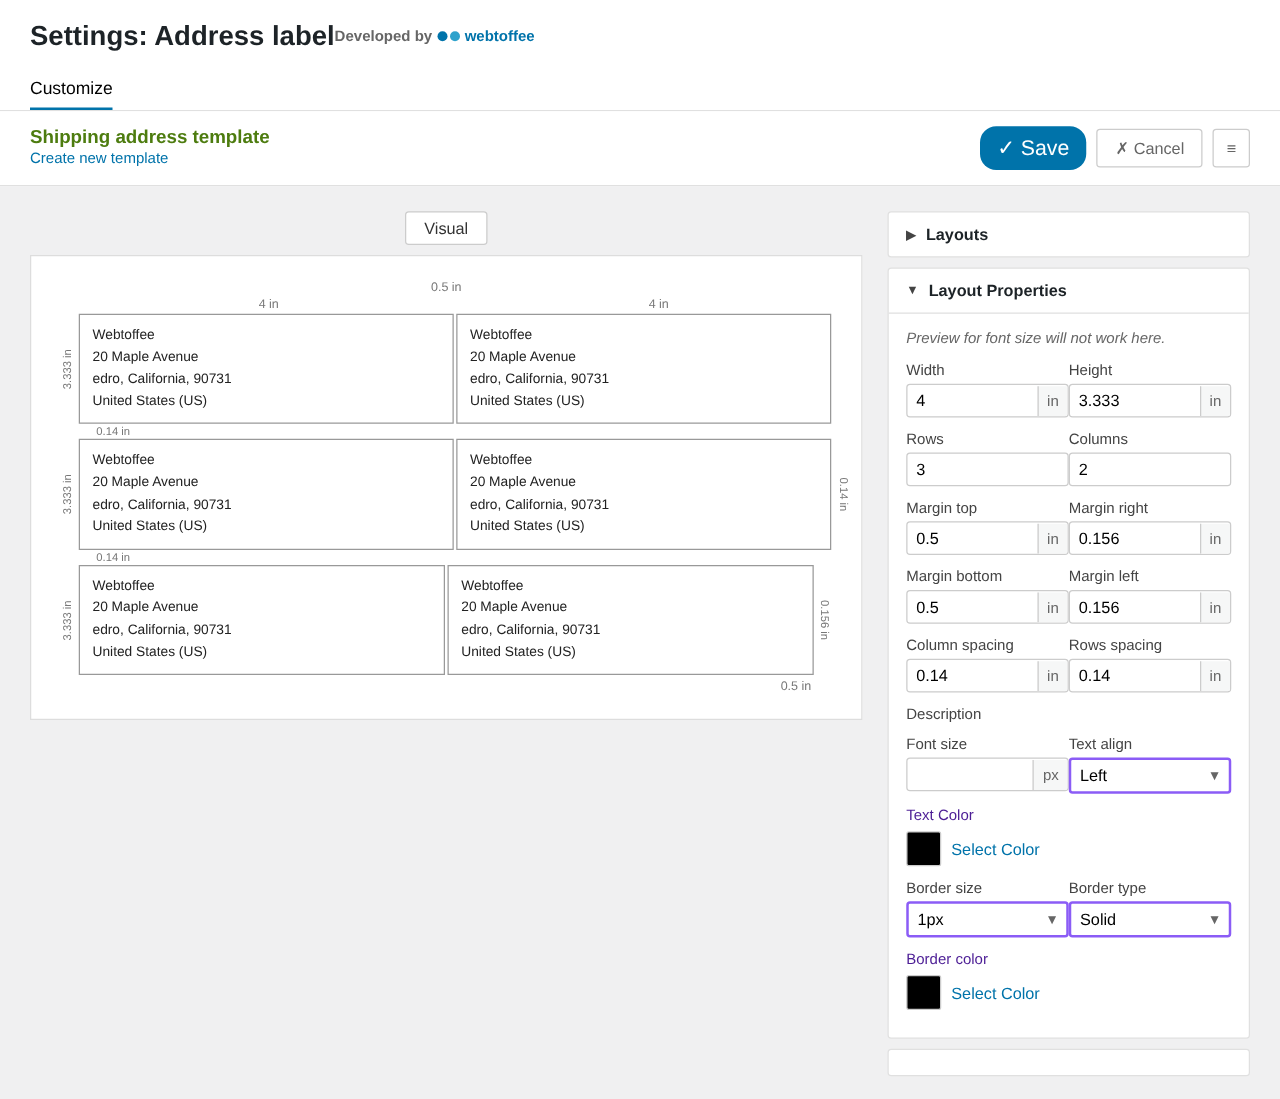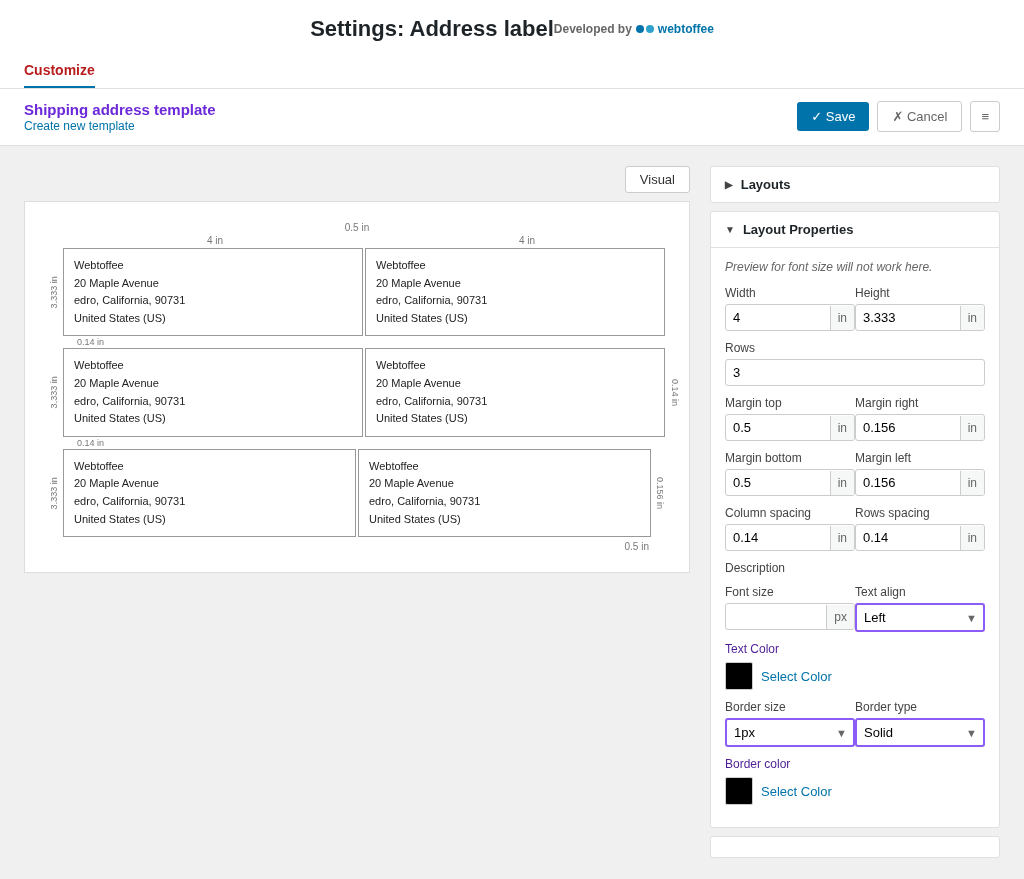--- a/index.html
+++ b/index.html
@@ -2,48 +2,48 @@
 <html><head>
   <meta charset="utf-8">
   <style>
     * { box-sizing: border-box; margin: 0; padding: 0; }
     body { font-family: -apple-system, BlinkMacSystemFont, 'Segoe UI', sans-serif; font-size: 13px; background: #f0f0f1; color: #1d2327; }
 
     .page-wrapper { background: #fff; min-height: 879px; }
 
     
     .page-header { padding: 16px 24px 0; background: #fff; border-bottom: 1px solid #e0e0e0; }
-    .page-title { font-size: 22px; font-weight: 600; color: #1d2327; margin-bottom: 12px; display: flex; align-items: center; justify-content: center; }
+    .page-title { font-size: 22px; font-weight: 600; color: #1d2327; margin-bottom: 12px; display: flex; align-items: center; justify-content: flex-start; }
     .webtoffee-brand { font-size: 12px; color: #666; display: flex; align-items: center; gap: 4px; }
     .brand-dots { display: inline-flex; gap: 2px; }
     .dot-blue { width: 8px; height: 8px; background: #0073aa; border-radius: 50%; display: inline-block; }
     .dot-teal { width: 8px; height: 8px; background: #2ea2cc; border-radius: 50%; display: inline-block; }
     .brand-name { font-weight: 700; color: #0073aa; }
 
     
     .tabs { display: flex; border-bottom: none; }
     .tab { padding: 8px 0; margin-right: 20px; font-size: 14px; cursor: pointer; border-bottom: 2px solid transparent; color: #1d2327; }
-    .tab.active { border-bottom: 2px solid #0073aa; color: #b91c1c; font-weight: 700; }
+    .tab.active { border-bottom: 2px solid #0073aa; color: #000000; font-weight: 400; }
 
     
     .sub-header { padding: 12px 24px; background: #fff; display: flex; align-items: flex-start; justify-content: space-between; border-bottom: 1px solid #e0e0e0; }
     .template-info { }
-    .template-title { font-size: 15px; font-weight: 600; color: #6d28d9; }
+    .template-title { font-size: 15px; font-weight: 600; color: #4d7c0f; }
     .template-link { color: #0073aa; font-size: 12px; text-decoration: none; cursor: pointer; }
     .action-buttons { display: flex; gap: 8px; align-items: center; }
-    .btn-save { background: #0073aa; color: #fff; border: none; padding: 7px 14px; border-radius: 3px; cursor: pointer; font-size: 13px; display: flex; align-items: center; gap: 4px; margin-left: 36px; }
+    .btn-save { background: #0073aa; color: #fff; border: none; padding: 7px 14px; border-radius: 13px; cursor: pointer; font-size: 17px; display: flex; align-items: center; gap: 4px; margin-left: 36px; }
     .btn-cancel { background: #fff; color: #666; border: 1px solid #ccc; padding: 7px 14px; border-radius: 3px; cursor: pointer; font-size: 13px; display: flex; align-items: center; gap: 4px; }
     .btn-menu { background: #fff; color: #666; border: 1px solid #ccc; padding: 7px 10px; border-radius: 3px; cursor: pointer; font-size: 13px; }
 
     
     .main-content { display: flex; gap: 0; padding: 20px 24px; background: #f0f0f1; min-height: 700px; }
 
     
     .visual-area { flex: 1; background: #f0f0f1; margin-right: 20px; }
-    .visual-tab-bar { display: flex; justify-content: flex-end; margin-bottom: 8px; }
+    .visual-tab-bar { display: flex; justify-content: center; margin-bottom: 8px; }
     .visual-tab { background: #fff; border: 1px solid #ccc; padding: 5px 14px; border-radius: 3px; font-size: 13px; color: #333; }
 
     .label-preview { background: #fff; border: 1px solid #ddd; padding: 20px; position: relative; }
 
     
     .right-panel { width: 290px; flex-shrink: 0; }
 
     .panel-section { background: #fff; border: 1px solid #e0e0e0; border-radius: 3px; margin-bottom: 8px; }
     .panel-section-header { padding: 10px 14px; display: flex; align-items: center; gap: 8px; cursor: pointer; font-weight: 600; font-size: 13px; color: #1d2327; }
     .panel-section-header.expanded { border-bottom: 1px solid #e0e0e0; }
@@ -233,20 +233,24 @@
                 <span class="field-unit">in</span>
               </div>
             </div>
           </div>
 
           <div class="field-row">
             <div class="field-group">
               <div class="field-label">Rows</div>
               <input class="field-input-plain" type="text" value="3" style="">
             </div>
+            <div class="field-group">
+              <div class="field-label">Columns</div>
+              <input class="field-input-plain" type="text" value="2" style="">
+            </div>
           </div>
 
           <div class="field-row">
             <div class="field-group">
               <div class="field-label">Margin top</div>
               <div class="field-input-wrap">
                 <input class="field-input" type="text" value="0.5" style="">
                 <span class="field-unit">in</span>
               </div>
             </div>

